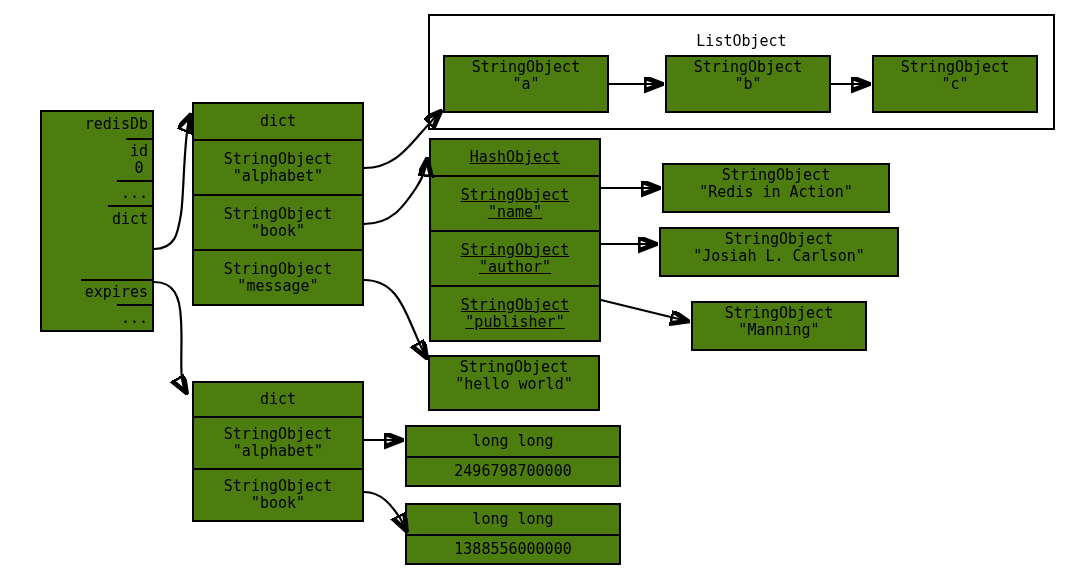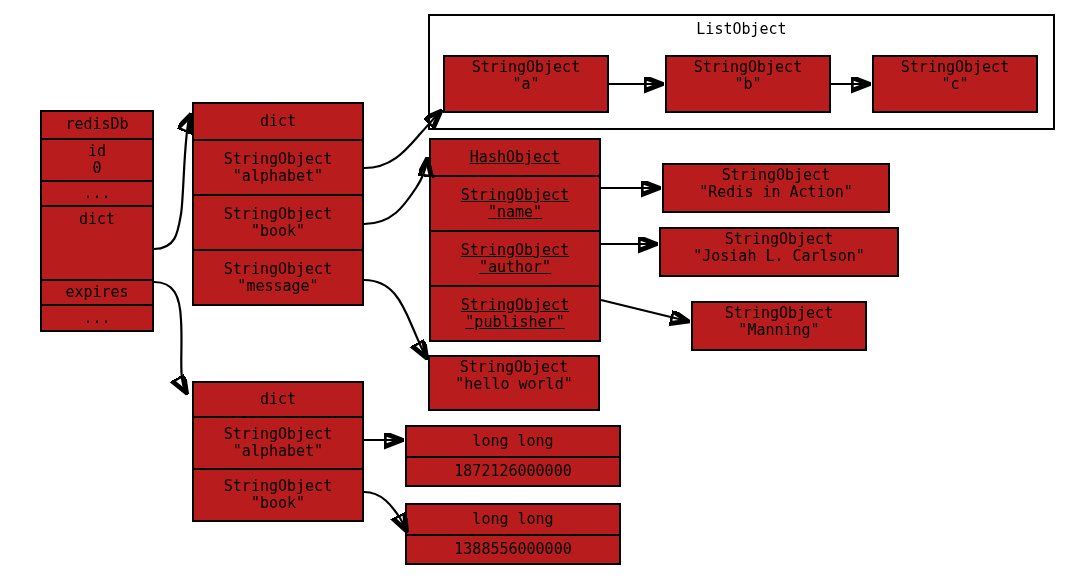--- a/index.html
+++ b/index.html
@@ -7,21 +7,21 @@
     position:relative;
     width:1087px;height:587px;
     background:#ffffff;
     font-family:"DejaVu Sans Mono","Liberation Mono",monospace;
     overflow:hidden;
   }
   .box{
     position:absolute;
     box-sizing:border-box;
     border:2px solid #000;
-    background:#b91c1c;
+    background:#4d7c0f;
     display:flex;
     flex-direction:column;
     z-index:2;
   }
   .cell{
     box-sizing:border-box;
     display:flex;
     flex-direction:column;
     align-items:center;
     justify-content:center;
@@ -58,21 +58,21 @@
   svg.arrows path, svg.arrows line{
     fill:none;stroke:#000;stroke-width:2.2;
   }
 </style>
 </head>
 <body>
 
 <div id="canvas">
 
   <div class="container" style="left:428px;top:14px;width:627px;height:116px;">
-    <div class="container-title" style="top:4px;">ListObject</div>
+    <div class="container-title" style="top:16px;">ListObject</div>
   </div>
 
   <div class="box" style="left:443px;top:55px;width:166px;height:58px;">
     <div class="cell">
       <span>StringObject</span>
       <span>"a"</span>
     </div>
   </div>
 
   <div class="box" style="left:665px;top:55px;width:166px;height:58px;">
@@ -82,21 +82,21 @@
     </div>
   </div>
 
   <div class="box" style="left:872px;top:55px;width:166px;height:58px;">
     <div class="cell">
       <span>StringObject</span>
       <span>"c"</span>
     </div>
   </div>
 
-  <div class="box" style="left:40px;top:110px;width:114px;height:222px;">
+  <div class="box" style="left:40px;top:110px;width:114px;height:222px;align-items:flex-end;">
     <div class="cell" style="height:34px;">redisDb</div>
     <div class="cell" style="height:56px;">
       <span>id</span>
       <span>0</span>
     </div>
     <div class="cell" style="height:33px;">...</div>
     <div class="cell" style="height:33px;">dict</div>
     <div class="cell" style="height:33px;margin-top:48px;">expires</div>
     <div class="cell" style="height:33px;">...</div>
   </div>
@@ -168,21 +168,21 @@
       <span>"alphabet"</span>
     </div>
     <div class="cell" style="height:52px;">
       <span>StringObject</span>
       <span>"book"</span>
     </div>
   </div>
 
   <div class="box" style="left:405px;top:425px;width:216px;height:62px;">
     <div class="cell" style="height:30px;">long long</div>
-    <div class="cell" style="height:30px;">1872126000000</div>
+    <div class="cell" style="height:30px;">2496798700000</div>
   </div>
 
   <div class="box" style="left:405px;top:503px;width:216px;height:62px;">
     <div class="cell" style="height:30px;">long long</div>
     <div class="cell" style="height:30px;">1388556000000</div>
   </div>
 
   <svg class="arrows" viewBox="0 0 1087 587">
     <defs>
       <marker id="ah" markerWidth="9" markerHeight="9" refX="7.6" refY="3.1" orient="auto" markerUnits="strokeWidth">

